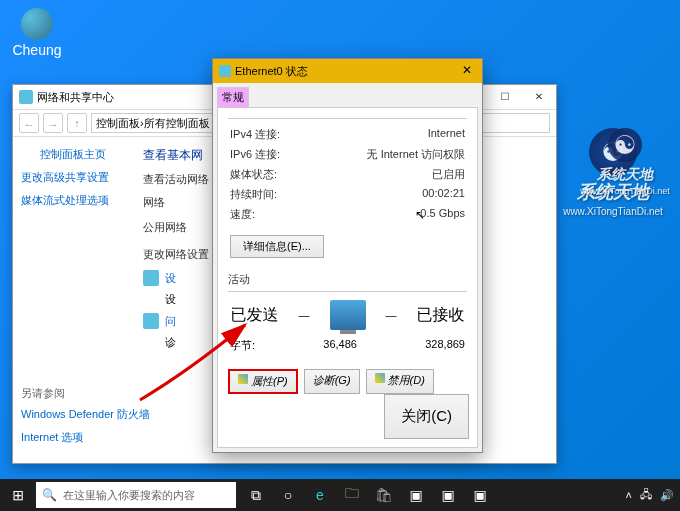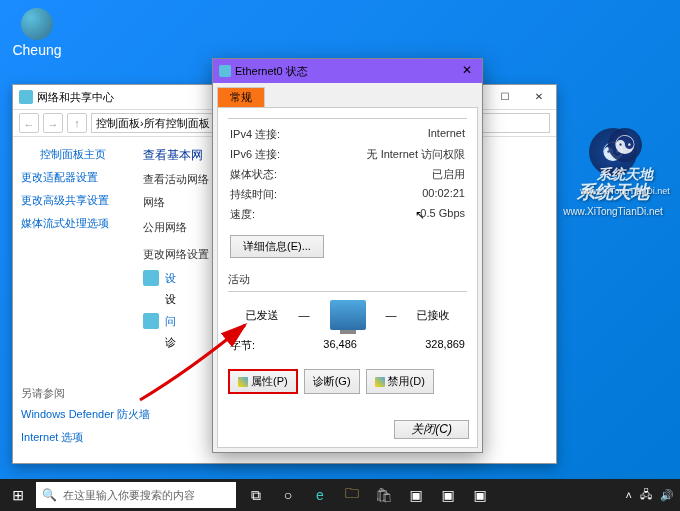--- a/index.html
+++ b/index.html
@@ -31,43 +31,43 @@
 .content-area .sub { color: #333; margin-bottom: 8px; }
 .content-area .row { display: flex; margin-bottom: 10px; }
 .content-area .row .lab { width: 50px; color: #333; }
 .content-area .section-title { color: #333; margin: 12px 0 8px; }
 .link-row { display: flex; align-items: center; gap: 6px; margin-bottom: 6px; }
 .link-row .mini-icon { width: 16px; height: 16px; background: #5bc0de; border-radius: 2px; }
 .link-row .link-text { color: #0066cc; }
 
 
 .dialog { position: absolute; top: 58px; left: 212px; width: 271px; height: 395px; background: #f0f0f0; border: 1px solid #888; box-shadow: 0 6px 20px rgba(0,0,0,0.4); }
-.dialog-title { height: 24px; background: #8b5cf6; display: flex; align-items: center; padding: 0 6px; font-size: 11px; }
+.dialog-title { height: 24px; background: #eab308; display: flex; align-items: center; padding: 0 6px; font-size: 11px; }
 .dialog-title .shield-icon { width: 12px; height: 12px; background: #5bc0de; margin-right: 4px; border-radius: 2px; }
 .dialog-close { position: absolute; right: 0; top: 0; width: 30px; height: 22px; display: flex; align-items: center; justify-content: center; font-size: 12px; }
 .tab-strip { height: 24px; background: #f0f0f0; display: flex; padding-left: 4px; padding-top: 4px; }
-.tab { background: #f97316; border: 1px solid #ccc; border-bottom: none; padding: 2px 12px; font-size: 11px; }
+.tab { background: #f0abfc; border: 1px solid #ccc; border-bottom: none; padding: 2px 4px; font-size: 11px; }
 .dialog-body { background: white; margin: 0 4px 4px 4px; border: 1px solid #ccc; height: calc(100% - 52px); padding: 10px; font-size: 11px; position: relative; }
 .group-label { color: #333; margin-bottom: 4px; }
 .group-line { border-top: 1px solid #ccc; margin-bottom: 8px; }
 .status-row { display: flex; justify-content: space-between; margin-bottom: 5px; padding: 0 2px; }
 .status-row .k { color: #333; }
 .status-row .v { color: #333; }
 .details-btn { margin: 8px 0 14px 2px; padding: 3px 12px; font-size: 11px; border: 1px solid #adadad; background: linear-gradient(#f5f5f5, #e8e8e8); }
 .activity-graphic { display: flex; align-items: center; justify-content: center; gap: 20px; margin: 8px 0; }
-.activity-graphic .lbl { font-size: 11px; }
+.activity-graphic .lbl { font-size: 16px; }
 .activity-graphic .comp-icon { width: 36px; height: 30px; background: linear-gradient(#4fa8e0, #2d6fa8); border-radius: 2px; position: relative; }
 .activity-graphic .comp-icon:after { content: ''; position: absolute; bottom: -4px; left: 10px; width: 16px; height: 4px; background: #888; }
 .byte-row { display: flex; justify-content: space-between; margin: 6px 2px 16px; }
 .btn-row { display: flex; gap: 6px; }
-.action-btn { padding: 3px 8px; font-size: 11px; border: 1px solid #adadad; background: linear-gradient(#f5f5f5, #e8e8e8); display: flex; align-items: center; gap: 3px; }
+.action-btn { padding: 3px 8px; font-size: 11px; border: 1px solid #adadad; background: linear-gradient(#f5f5f5, #e8e8e8); display: flex; align-items: flex-start; gap: 3px; font-style: italic; }
 .action-btn.highlighted { border: 2px solid #d00; }
 .shield-mini { width: 10px; height: 10px; background: linear-gradient(45deg, #ffd700, #4fa8e0); border-radius: 1px; }
 .close-row { position: absolute; bottom: 8px; right: 8px; }
-.close-btn { padding: 0 16px; font-size: 12px; border: 1px solid #adadad; background: linear-gradient(#f5f5f5, #e8e8e8); font-style: italic; }
+.close-btn { padding: 12px 16px; font-size: 15px; border: 1px solid #adadad; background: linear-gradient(#f5f5f5, #e8e8e8); }
 
 
 .red-arrow { position: absolute; top: 310px; left: 130px; width: 140px; height: 100px; pointer-events: none; z-index: 100; }
 
 
 .watermark { position: absolute; top: 128px; right: 12px; width: 110px; text-align: center; opacity: 0.85; }
 .watermark .wm-logo { width: 48px; height: 48px; margin: 0 auto 4px; background: radial-gradient(circle, #1e3a8a, #0a1f4d); border-radius: 50%; position: relative; }
 .watermark .wm-logo:after { content: '☯'; position: absolute; top: 50%; left: 50%; transform: translate(-50%, -50%); color: white; font-size: 26px; }
 .watermark .wm-text { font-size: 18px; font-weight: bold; font-style: italic; color: white; text-shadow: 1px 1px 3px rgba(0,0,0,0.6); }
 .watermark .wm-url { font-size: 10px; color: white; margin-top: 2px; text-shadow: 1px 1px 2px rgba(0,0,0,0.6); }
@@ -111,21 +111,20 @@
     <div class="nav-arrow">↑</div>
     <div class="breadcrumb">
       <span>控制面板</span>
       <span> › </span>
       <span>所有控制面板</span>
     </div>
   </div>
   <div class="net-body">
     <div class="sidebar">
       <div class="sidebar-title">控制面板主页</div>
-      <a class="sidebar-link">更改适配器设置</a>
       <a class="sidebar-link">更改高级共享设置</a>
       <a class="sidebar-link">媒体流式处理选项</a>
       <div class="sidebar-bottom">
         <div class="heading">另请参阅</div>
         <a class="sidebar-link">Windows Defender 防火墙</a>
         <a class="sidebar-link">Internet 选项</a>
       </div>
     </div>
     <div class="content-area">
       <h3>查看基本网</h3>

